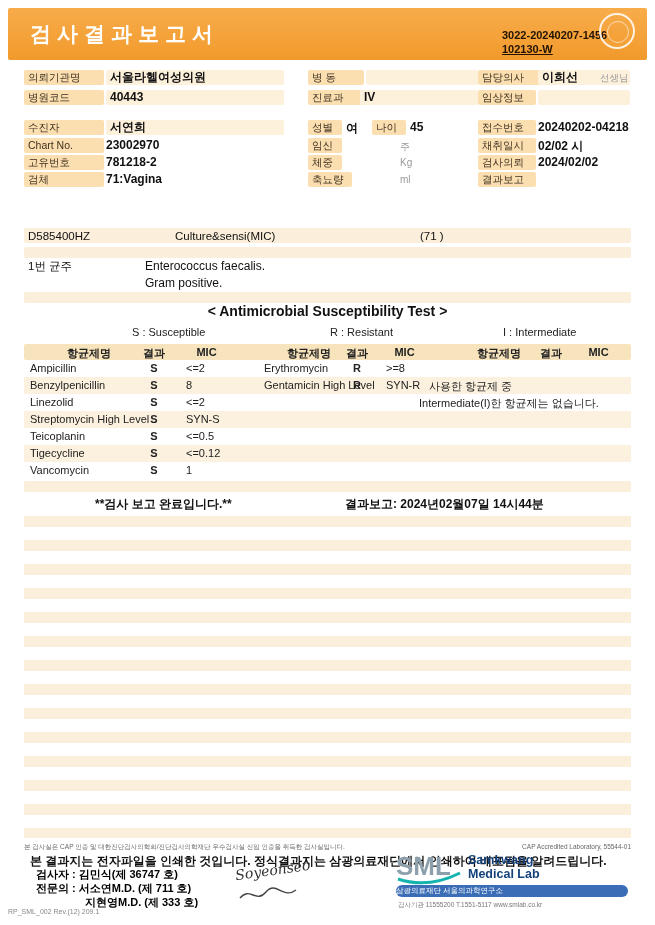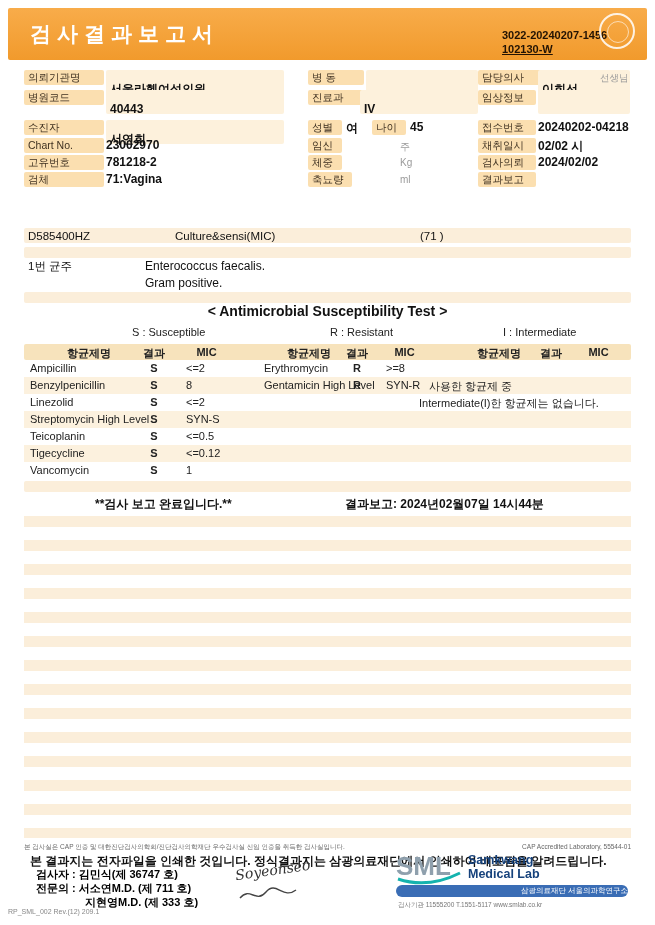--- a/index.html
+++ b/index.html
@@ -11,21 +11,21 @@
   .banner-title{position:absolute;left:22px;top:0;height:52px;line-height:52px;
                 font-size:21px;font-weight:bold;color:#fff;letter-spacing:6px;}
   .doc-no{position:absolute;left:494px;font-size:11px;font-weight:bold;color:#231303;line-height:14px;}
   .emblem{position:absolute;right:12px;top:5px;width:36px;height:36px;border:2px solid rgba(255,255,255,.85);
           border-radius:50%;box-sizing:border-box;}
   .emblem:after{content:"";position:absolute;left:6px;top:6px;width:20px;height:20px;
           border:1px solid rgba(255,255,255,.6);border-radius:50%;}
   
   .chip{position:absolute;height:15px;line-height:15px;font-size:10.5px;padding:0 4px;
         background:#FBDFB0;color:#3f3120;border-radius:2px;box-sizing:border-box;white-space:nowrap;overflow:hidden;}
-  .vchip{position:absolute;height:15px;line-height:15px;font-size:12px;font-weight:bold;padding:12px 4px;
+  .vchip{position:absolute;height:15px;line-height:15px;font-size:12px;font-weight:bold;padding:0 4px;
         background:#FDF1DC;color:#111;border-radius:2px;box-sizing:border-box;white-space:nowrap;}
   .val{position:absolute;font-size:12px;font-weight:bold;color:#111;white-space:nowrap;}
   .unit{position:absolute;font-size:10px;color:#9a9a9a;white-space:nowrap;}
   
   .sec-bar{position:absolute;left:24px;top:208px;width:607px;height:17px;background:#F9D59B;
            text-align:center;font-size:12px;font-weight:bold;color:#4a3315;line-height:17px;border-radius:2px;}
   .stripe{position:absolute;left:24px;width:607px;background:#FBEEDA;border-radius:2px;}
   .mtext{position:absolute;font-size:11.5px;color:#111;white-space:nowrap;}
   .ast-title{position:absolute;left:24px;top:303px;width:607px;text-align:center;
              font-size:14px;font-weight:bold;color:#111;}
@@ -51,21 +51,21 @@
   
   .tiny{position:absolute;font-size:6.5px;color:#666;white-space:nowrap;}
   .notice{position:absolute;left:30px;top:853px;font-size:12px;font-weight:bold;color:#111;white-space:nowrap;}
   .fline{position:absolute;font-size:11px;font-weight:bold;color:#000;white-space:nowrap;}
   .sig-text{position:absolute;left:235px;top:862px;font-family:"DejaVu Serif","Liberation Serif",serif;
             font-style:italic;font-size:14px;color:#333;transform:rotate(-8deg);}
   .sig-svg{position:absolute;left:238px;top:884px;}
   .sml{position:absolute;left:396px;top:851px;width:236px;height:60px;}
   .sml-name{position:absolute;left:72px;font-size:12.5px;font-weight:bold;color:#16427c;white-space:nowrap;}
   .sml-pill{position:absolute;left:0;top:34px;width:232px;height:12px;background:#3a6db5;border-radius:6px;
-            text-align:right;line-height:12px;font-size:7.5px;color:#fff;white-space:nowrap;}
+            text-align:left;line-height:12px;font-size:7.5px;color:#fff;white-space:nowrap;}
   .sml-contact{position:absolute;left:2px;top:50px;font-size:6.5px;color:#777;white-space:nowrap;}
   .form-code{position:absolute;left:8px;top:908px;font-size:7px;color:#888;white-space:nowrap;}
 </style>
 </head>
 <body>
 
 <div class="page">
 
   <div class="banner">
     <div class="banner-title">검사결과보고서</div>

